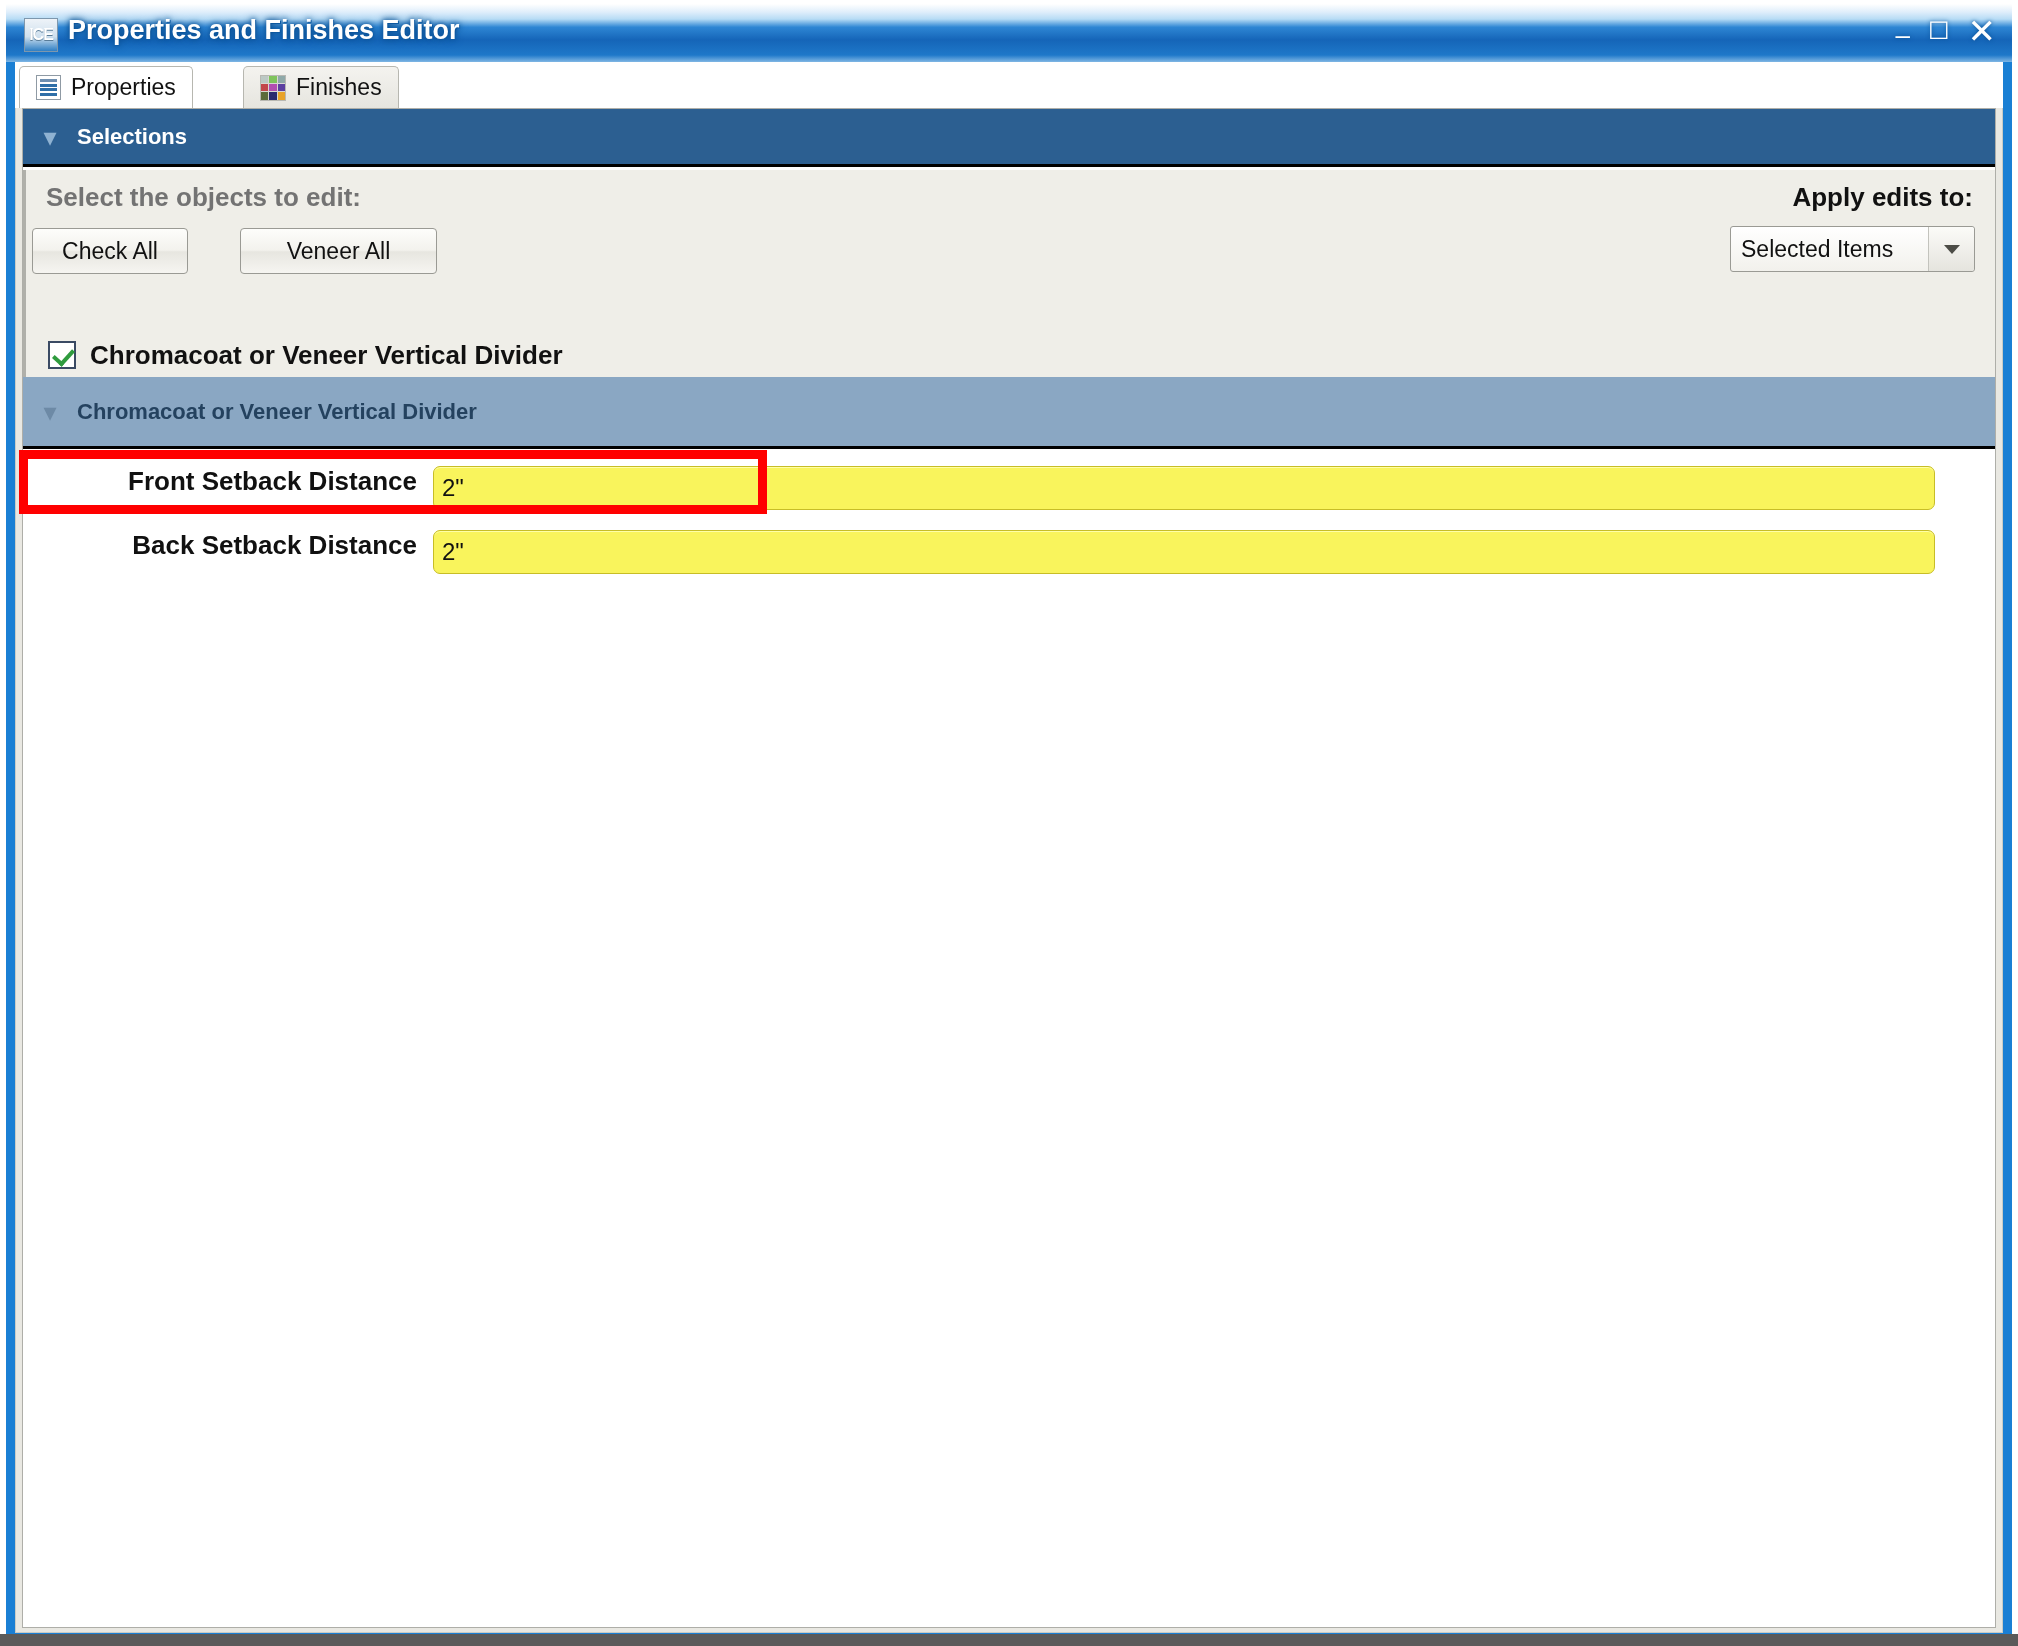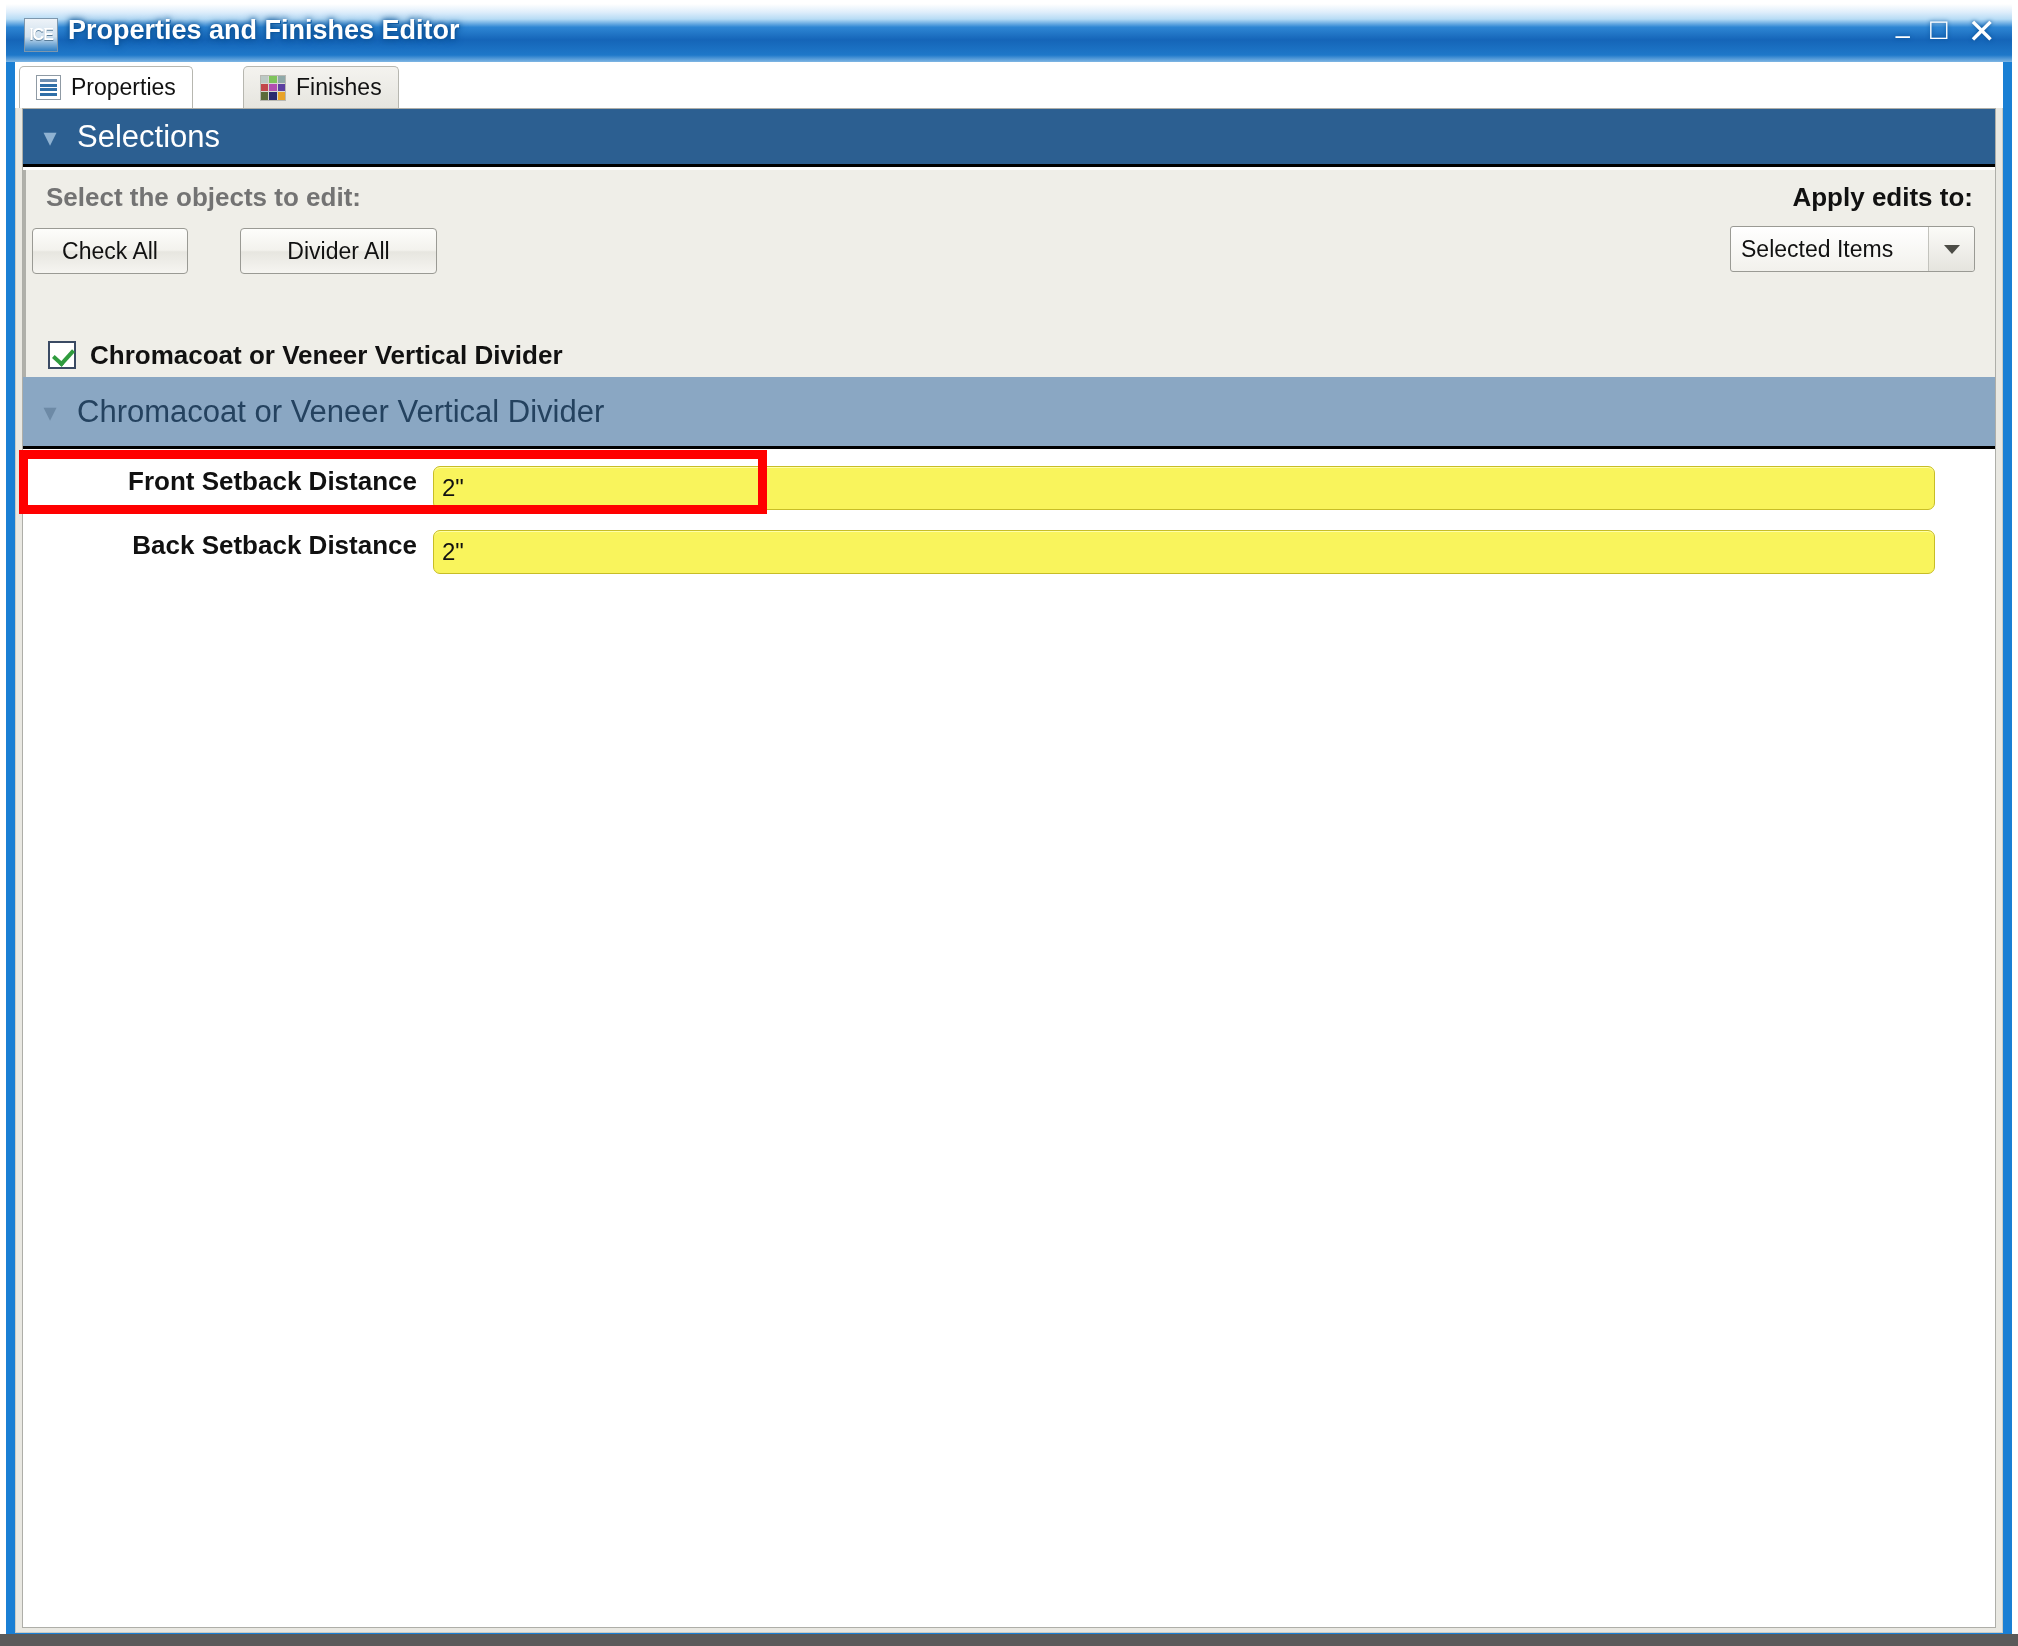--- a/index.html
+++ b/index.html
@@ -197,22 +197,22 @@
     border-bottom: 3px solid #000000;
   }
   .section-bar .chev {
     width: 54px;
     text-align: center;
     font-size: 26px;
     line-height: 1;
     user-select: none;
   }
   .section-bar .sec-title {
-    font-size: 31px;
-    font-weight: normal;
+    font-size: 22px;
+    font-weight: bold;
     white-space: nowrap;
   }
 
   .selections-bar {
     top: 0;
     height: 58px;
     background: #2c5f91;
   }
   .selections-bar .chev { color: #8fb2d2; }
   .selections-bar .sec-title { color: #ffffff; }
@@ -464,21 +464,21 @@
       <div class="apply-label">Apply edits to:</div>
 
       <div class="apply-select">
         <span class="val">Selected Items</span>
         <span class="arrowbox">
             <span class="arrow-dn"></span>
           </span>
       </div>
 
       <div class="btn btn-check-all">Check All</div>
-      <div class="btn btn-uncheck-all">Divider All</div>
+      <div class="btn btn-uncheck-all">Veneer All</div>
 
       <div class="cb-row">
         <span class="cb"></span>
         <span class="cb-label">Chromacoat or Veneer Vertical Divider</span>
       </div>
     </div>
 
     <div class="redbox"></div>
 
     <div class="section-bar subsection-bar">

